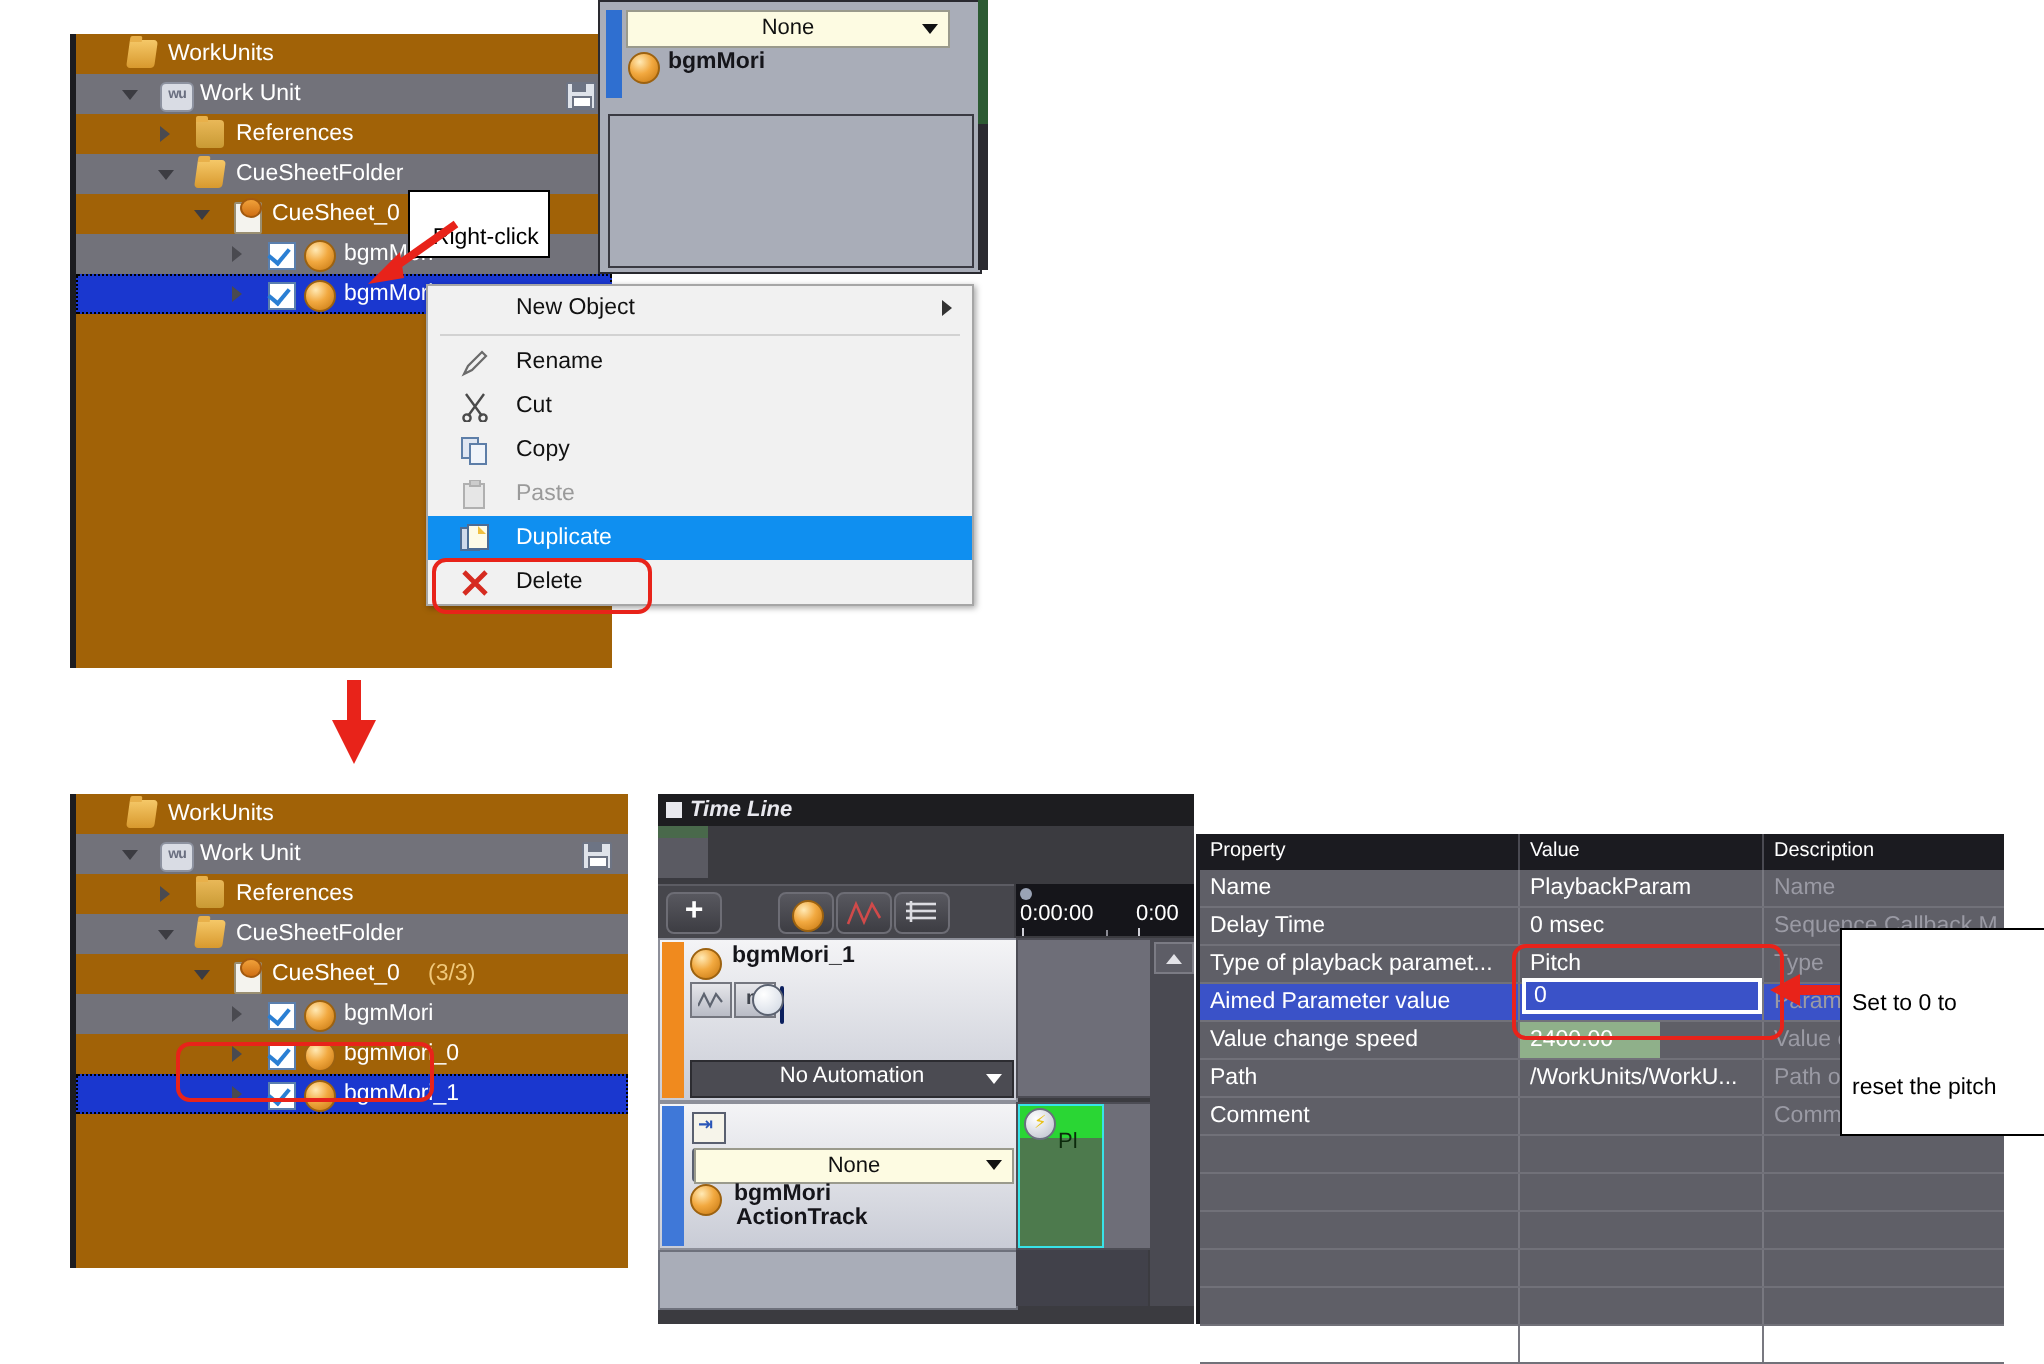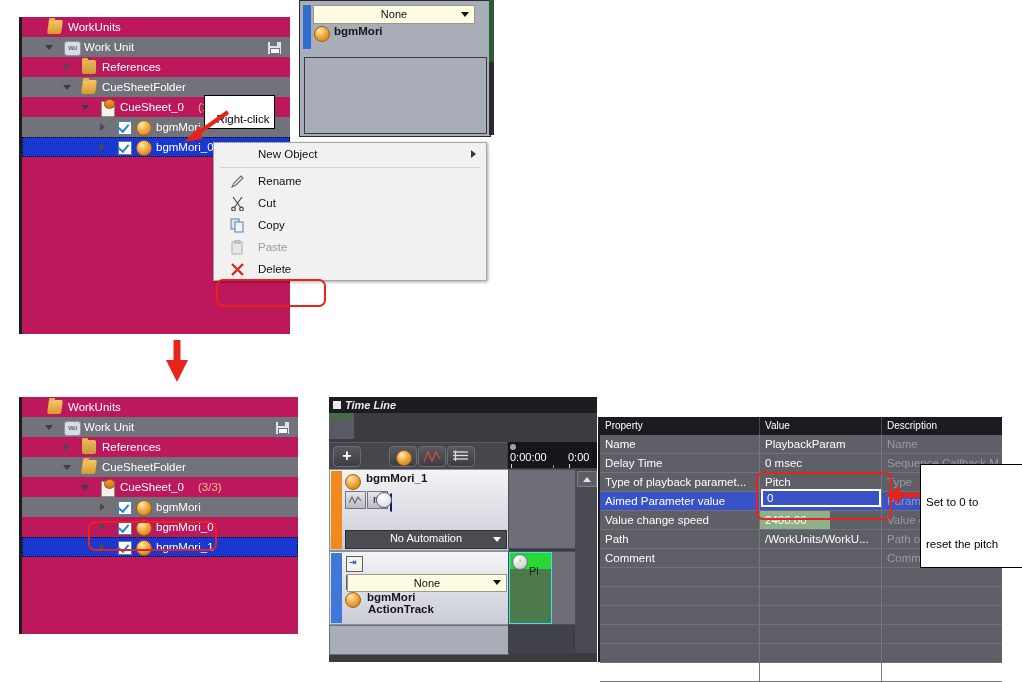--- a/index.html
+++ b/index.html
@@ -2,21 +2,21 @@
 <html><head>
 <meta charset="utf-8">
 <style>
   html,body{margin:0;padding:0;background:#ffffff;}
   body{width:1022px;height:682px;position:relative;overflow:hidden;
        font-family:"Liberation Sans","DejaVu Sans",sans-serif;
        -webkit-font-smoothing:antialiased;}
   .abs{position:absolute;}
 
   
-  .tree{background:#be185d;overflow:hidden;}
+  .tree{background:#a16207;overflow:hidden;margin-left:16px;}
   .tree-inner{position:relative;height:100%;}
   .trow{position:relative;height:20px;line-height:20px;color:#ffffff;
         font-size:11.5px;white-space:nowrap;}
   .trow.alt{background:#72727a;}
   .trow.sel{background:#1a37cf;outline:1px dotted #000;outline-offset:-1px;}
   .trow .lbl{position:absolute;top:0;}
   .tw{position:absolute;top:6px;width:0;height:0;}
   .tw.right{border-left:5px solid #4a4a50;border-top:4px solid transparent;
             border-bottom:4px solid transparent;}
   .tw.down{border-top:5px solid #3c3c42;border-left:4px solid transparent;
@@ -177,20 +177,25 @@
         <circle cx="11.5" cy="13" r="1.8" stroke="#4a4a4a" stroke-width="1.2" fill="none"></circle>
       </svg><span>Cut</span></div>
     <div class="ctxrow"><svg style="position:absolute;left:16px;top:4px;width:15px;height:15px;" viewBox="0 0 15 15">
         <rect x="1" y="1" width="8" height="10" fill="#dfe6f2" stroke="#5d7ea8"></rect>
         <rect x="5" y="4" width="8" height="10" fill="#f0f4fa" stroke="#5d7ea8"></rect>
       </svg><span>Copy</span></div>
     <div class="ctxrow dis"><svg style="position:absolute;left:16px;top:4px;width:15px;height:15px;" viewBox="0 0 15 15">
         <rect x="2" y="2" width="10" height="12" fill="#e6e6e6" stroke="#b0b0b0"></rect>
         <rect x="5" y="0" width="5" height="3" fill="#cccccc" stroke="#b0b0b0"></rect>
       </svg><span>Paste</span></div>
+    <div class="ctxrow hl"><svg style="position:absolute;left:16px;top:4px;width:15px;height:15px;" viewBox="0 0 15 15">
+        <rect x="0.5" y="2" width="9" height="11" fill="#cfd9ea" stroke="#4d6c94"></rect>
+        <rect x="4" y="0.5" width="10" height="12" fill="#fdfbe8" stroke="#4d6c94"></rect>
+        <path d="M9 1 L13 5 L9 5 Z" fill="#f0c040"></path>
+      </svg><span>Duplicate</span></div>
     <div class="ctxrow"><svg style="position:absolute;left:16px;top:4px;width:15px;height:15px;" viewBox="0 0 15 15">
         <path d="M2 2 L13 13 M13 2 L2 13" stroke="#d62b20" stroke-width="2.4" fill="none"></path>
       </svg><span>Delete</span></div>
   </div>
 
 <div class="abs redbox" style="left:216px;top:279px;width:106px;height:24px;"></div>
 
 <svg class="abs" style="left:162px;top:338px;" width="30" height="46" viewBox="0 0 30 46">
   <path d="M15 2 L15 26" stroke="#e8231a" stroke-width="7" fill="none"></path>
   <path d="M4 22 L26 22 L15 44 Z" fill="#e8231a"></path>

